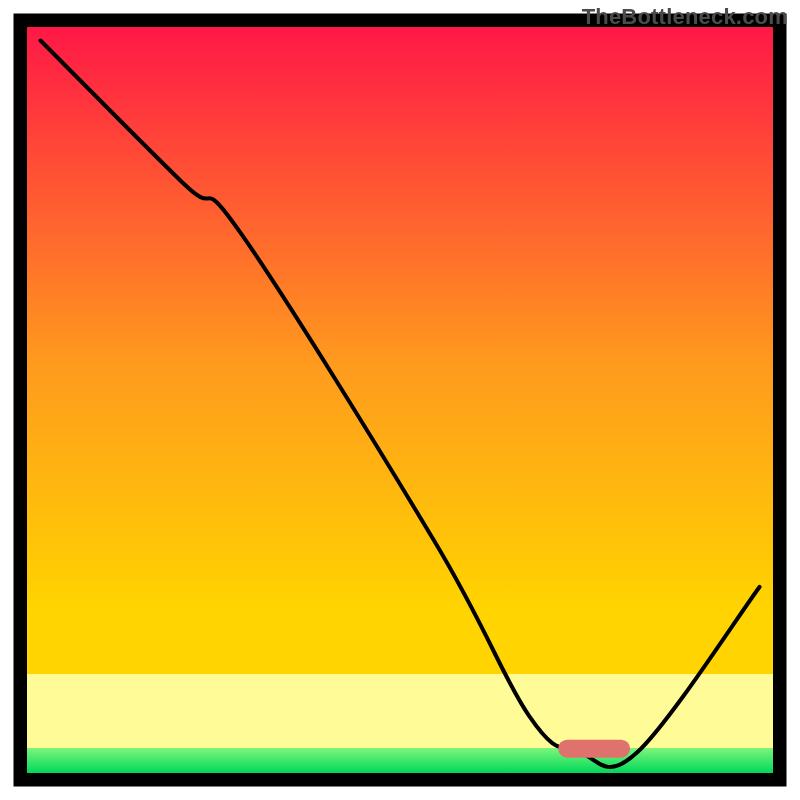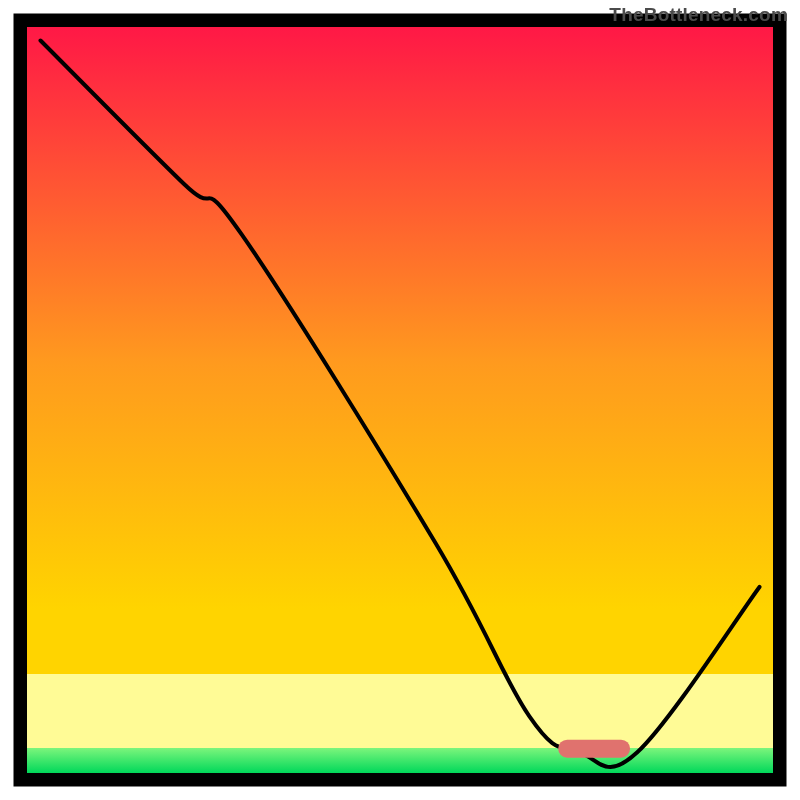--- a/index.html
+++ b/index.html
@@ -12,21 +12,21 @@
   }
   .stage {
     position: relative;
     width: 800px;
     height: 800px;
   }
   .watermark {
     position: absolute;
     top: 4px;
     right: 12px;
-    font-size: 19px;
+    font-size: 22px;
     font-weight: 600;
     color: #4b4b4b;
     letter-spacing: 0.2px;
     z-index: 5;
   }
   svg.plot {
     position: absolute;
     left: 0;
     top: 0;
   }

